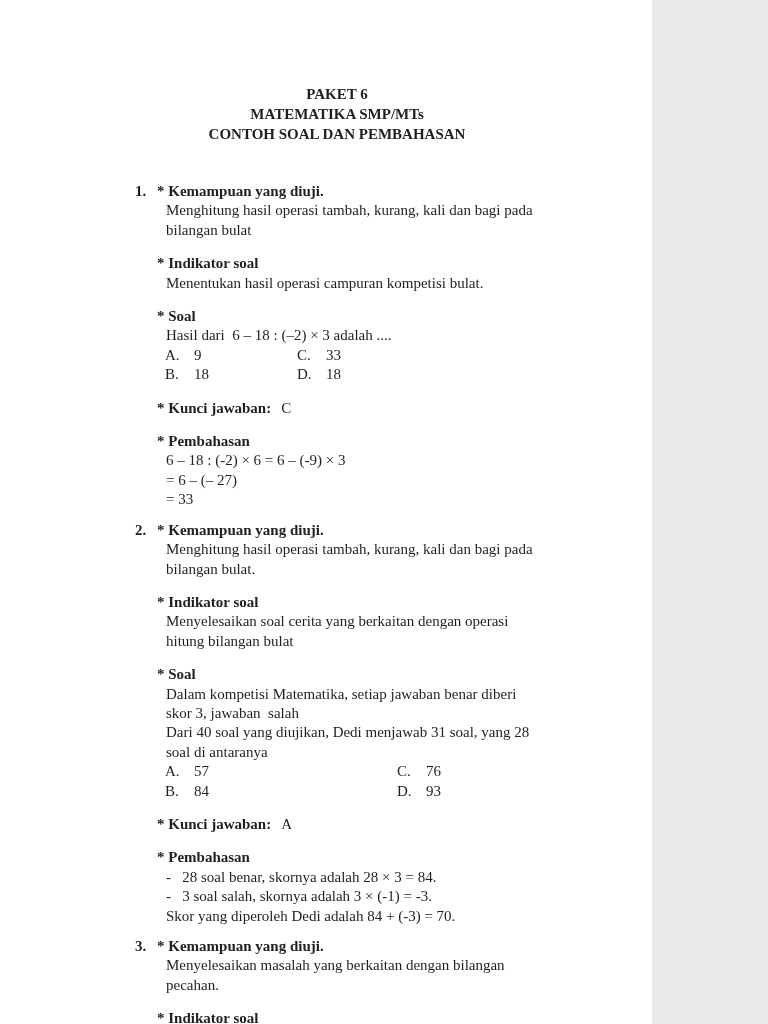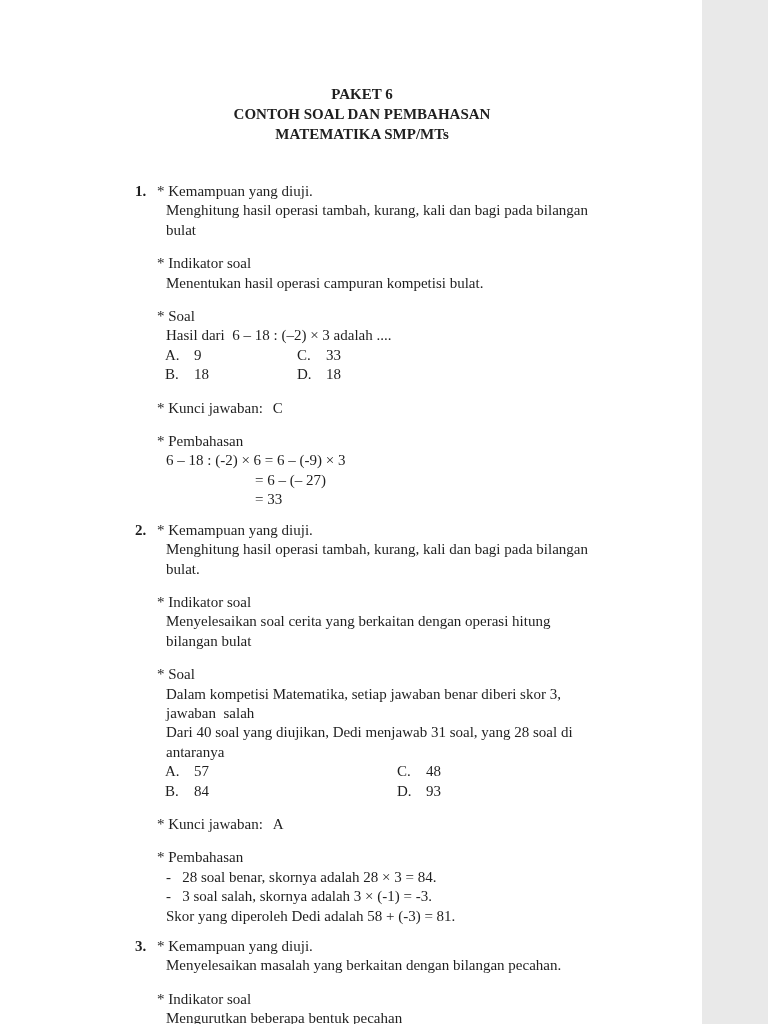--- a/index.html
+++ b/index.html
@@ -1,59 +1,59 @@
 <!DOCTYPE html>
 <html><head>
 <meta charset="utf-8">
 <style>
   html, body { margin: 0; padding: 0; background: #e9e9e9; }
   .page {
     position: relative;
-    width: 702px;
+    width: 652px;
     height: 1024px;
     background: #ffffff;
     font-family: "Liberation Serif", "DejaVu Serif", serif;
     font-size: 15px;
     line-height: 19.4px;
     color: #1f1f1f;
     overflow: hidden;
   }
   .content { padding: 84px 113px 0 135px; }
   .doc-header { text-align: center; font-weight: bold; }
   .doc-header div { line-height: 20px; }
   .items { margin-top: 38px; }
   .item { position: relative; padding-left: 22px; }
   .item + .item { margin-top: 11px; }
   .item-num { position: absolute; left: 0; top: 0; font-weight: bold; }
   .sec { margin-top: 14px; }
   .sec.first { margin-top: 0; }
-  .h { font-weight: normal; white-space: pre-wrap; }
+  .h { font-weight: bold; white-space: pre-wrap; }
   .t { white-space: pre-wrap; }
   .p { padding-left: 9px; }
   .opts { padding-left: 8px; }
   .opt-row { display: flex; }
   .opt { display: flex; }
   .opt.w1 { width: 132px; }
   .opt.w2 { width: 232px; }
   .ol { display: inline-block; width: 29px; white-space: pre-wrap; }
   .ans { margin-left: 10px; white-space: pre-wrap; }
   .eq { padding-left: 9px; }
-  .eq-cont { margin-left: 89px; }
+  .eq-cont { }
   .page-num { position: absolute; left: 658px; top: 1052px; }
 </style>
 </head>
 <body>
 
 <div class="page">
   <div class="content">
 
     <div class="doc-header">
       <div>PAKET 6</div>
+      <div>MATEMATIKA SMP/MTs</div>
       <div>CONTOH SOAL DAN PEMBAHASAN</div>
-      <div>MATEMATIKA SMP/MTs</div>
     </div>
 
     <div class="items">
 
       <div class="item">
         <span class="item-num">1.</span>
         <div class="sec first">
           <div class="h">* Kemampuan yang diuji.</div>
           <div class="t p">Menghitung hasil operasi tambah, kurang, kali dan bagi pada bilangan bulat</div>
         </div>
@@ -115,21 +115,21 @@
           <div class="t p">Dalam kompetisi Matematika, setiap jawaban benar diberi skor 3, jawaban  salah</div>
           <div class="t p">Dari 40 soal yang diujikan, Dedi menjawab 31 soal, yang 28 soal di antaranya</div>
           <div class="opts">
             <div class="opt-row">
               <div class="opt w2">
                 <span class="ol">A.</span>
                   <span class="t">57</span>
               </div>
               <div class="opt">
                 <span class="ol">C.</span>
-                  <span class="t">48</span>
+                  <span class="t">76</span>
               </div>
             </div>
             <div class="opt-row">
               <div class="opt w2">
                 <span class="ol">B.</span>
                   <span class="t">84</span>
               </div>
               <div class="opt">
                 <span class="ol">D.</span>
                   <span class="t">93</span>
@@ -137,21 +137,21 @@
             </div>
           </div>
         </div>
         <div class="sec">
           <span class="h">* Kunci jawaban:</span><span class="ans">A</span>
         </div>
         <div class="sec">
           <div class="h">* Pembahasan</div>
           <div class="t p">-   28 soal benar, skornya adalah 28 × 3 = 84.</div>
           <div class="t p">-   3 soal salah, skornya adalah 3 × (-1) = -3.</div>
-          <div class="t p">Skor yang diperoleh Dedi adalah 58 + (-3) = 81.</div>
+          <div class="t p">Skor yang diperoleh Dedi adalah 84 + (-3) = 70.</div>
         </div>
       </div>
 
       <div class="item">
         <span class="item-num">3.</span>
         <div class="sec first">
           <div class="h">* Kemampuan yang diuji.</div>
           <div class="t p">Menyelesaikan masalah yang berkaitan dengan bilangan pecahan.</div>
         </div>
         <div class="sec">

